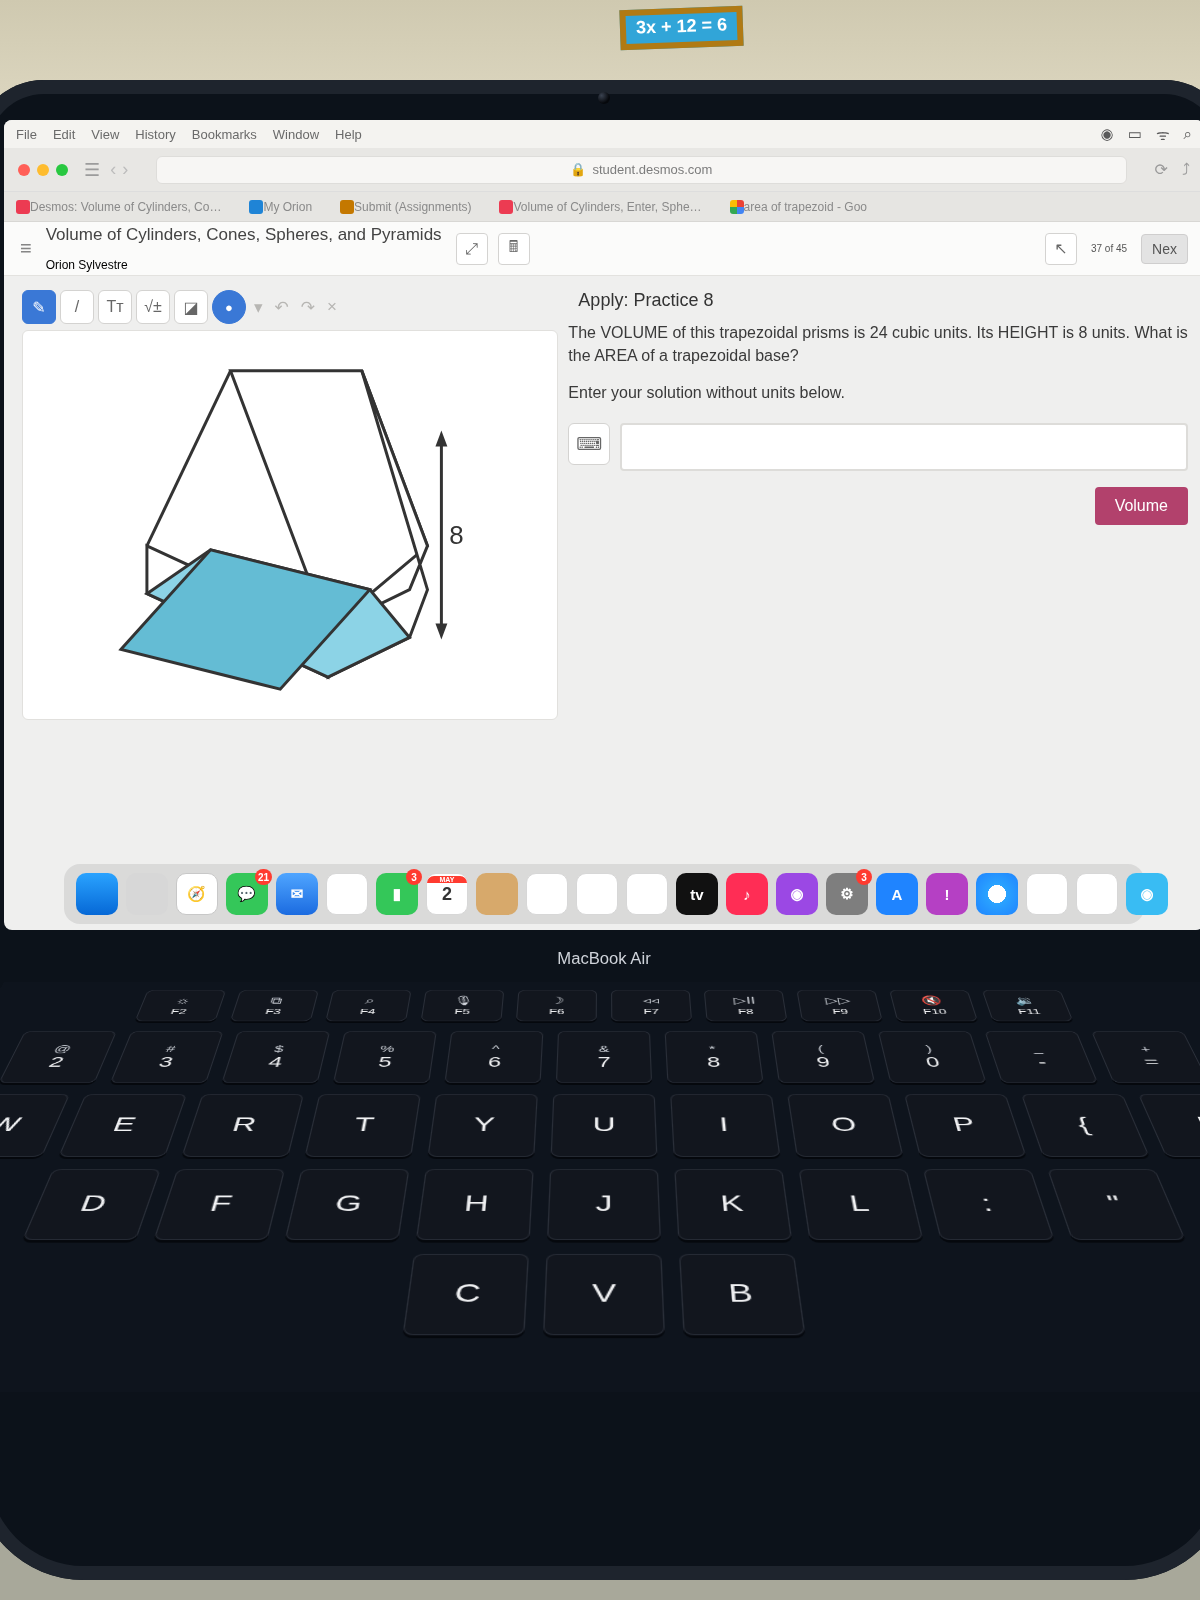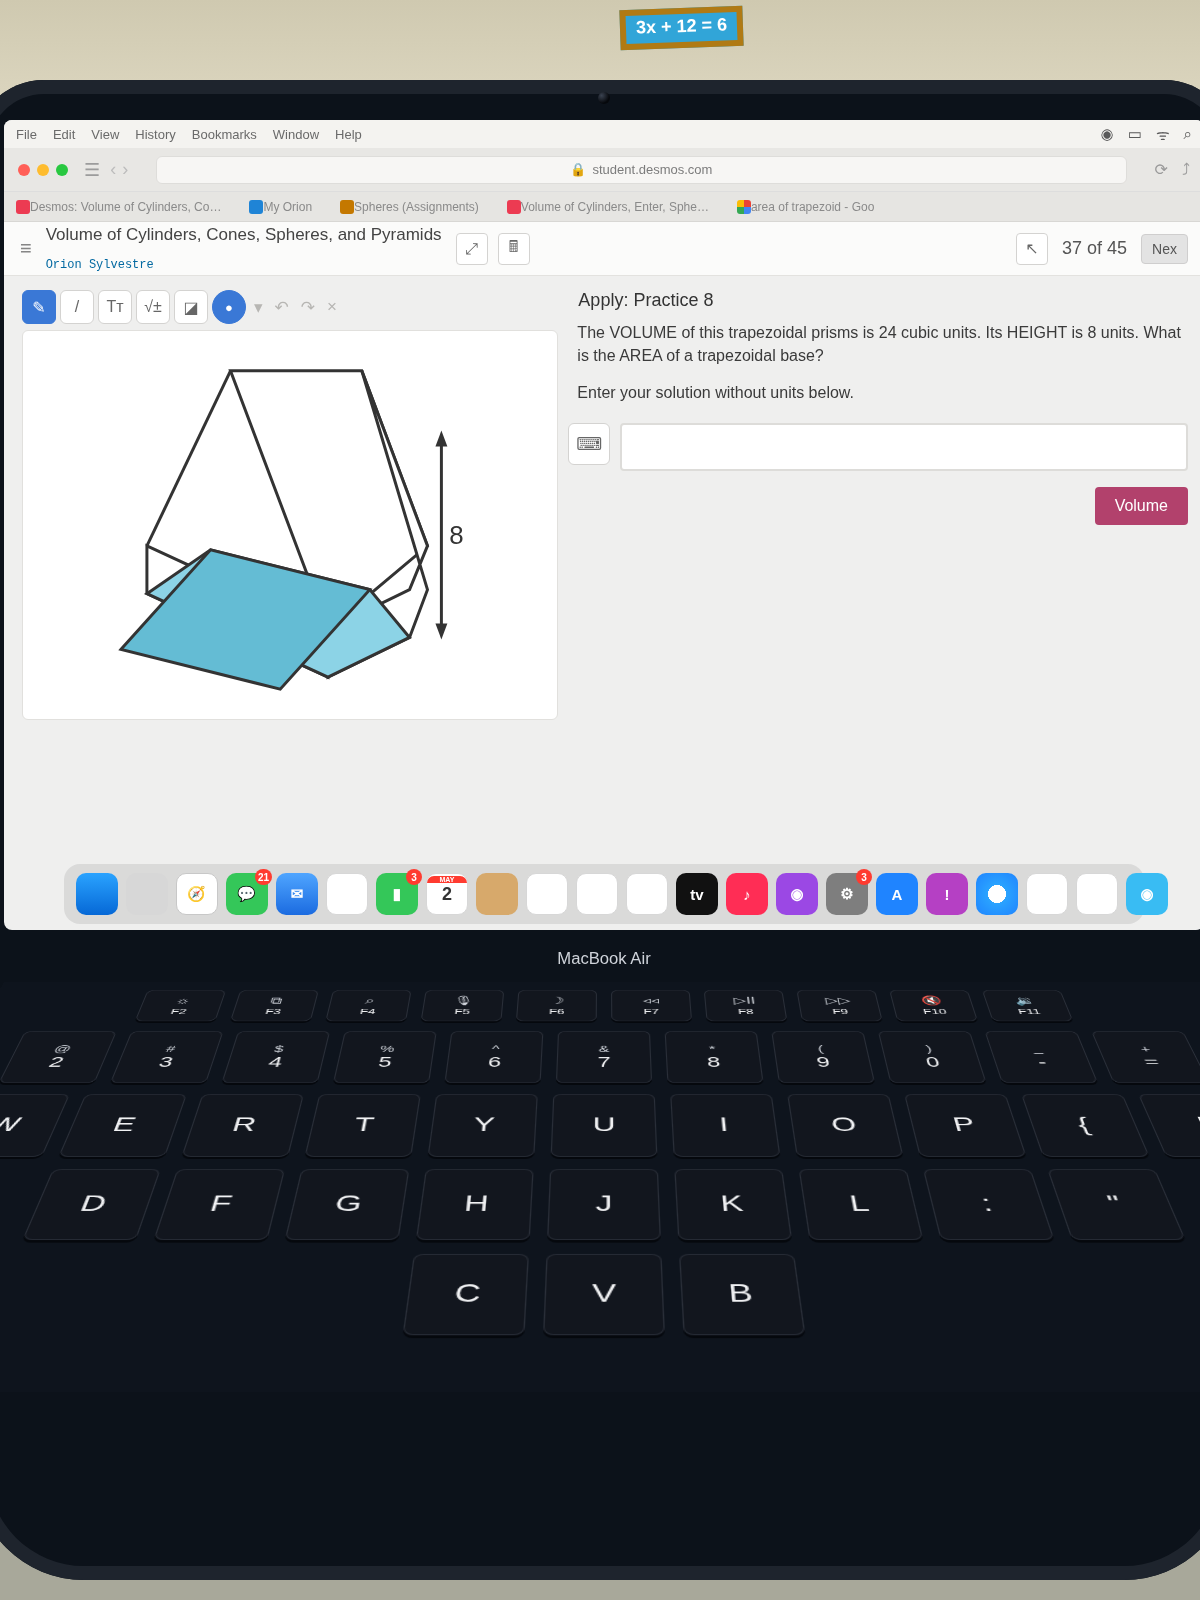--- a/index.html
+++ b/index.html
@@ -131,29 +131,29 @@
     background: #fbfbfa;
     display:flex;
     align-items:center;
     padding: 0 16px;
     gap: 14px;
     border-bottom: 1px solid #e3e2df;
   }
   .hamburger { font-size: 20px; color:#868686; }
   .title-block { display:flex; flex-direction:column;justify-content:space-between; }
   .title-block .big { font-size: 17px; color:#444; }
-  .title-block .small { font-size: 12px; color:#0369a1; margin-top: 13px; font-family: Liberation Mono, monospace;}
+  .title-block .small { font-size: 12px; color:#000000; margin-top: 13px;}
   .activity-right { margin-left:auto; display:flex; align-items:center; gap:10px; }
   .panel-btn {
     width:32px; height:32px;
     background:#fff; border:1px solid #d4d3d1;
     border-radius:4px; display:flex; align-items:center; justify-content:center;
     font-size:16px; color:#666;
   }
-  .prog { font-size: 18px; color:#555; padding: 0 4px; }
+  .prog { font-size: 10px; color:#555; padding: 0 4px; }
   .next-btn {
     background:#e3e3e3; border:1px solid #cfcece; border-radius:4px;
     padding:6px 10px; font-size:14px; color:#555;
   }
   .expand-calc {
     display:flex; gap:10px; margin-right:10px; color:#7c7c7c;
   }
   
   .content {
     display:flex;
@@ -175,21 +175,21 @@
   }
   .tool.active { background:#3a78d6; color:#fff; border-color:#3a78d6; }
   .tool.blue { background:#3a78d6; color:#fff; border-color:#3a78d6; border-radius:50%; font-size:13px; }
   .soft { color:#b7b6b3; font-size:17px; margin: 0 4px; }
   .canvas {
     width: 100%; height: 390px;
     background:#fff; border:1px solid #e1e0dd; border-radius:6px;
     position:relative;
   }
   .canvas svg { width:100%; height:100%; }
-  .right-col p { font-size: 16px; color:#3a3a3a; line-height:1.45;margin-left:9px; }
+  .right-col p { font-size: 16px; color:#3a3a3a; line-height:1.45; }
   .hint { margin-top: 14px; }
   .answer-stack { display:flex; gap:10px; margin-top:18px; align-items:flex-start; }
   .kb-btn {
     width:42px; height:42px; background:#fff; border:1px solid #d4d3d1; border-radius:6px;
     display:flex; align-items:center; justify-content:center; font-size:18px; color:#666;
   }
   .answer-input {
     flex:1; height:48px; background:#fff; border:2px solid #dddcd9; border-radius:4px;
   }
   .submit {
@@ -317,21 +317,21 @@
       <div class="tab">
           <span class="favicon fav-desmos"></span>
           <span>Desmos: Volume of Cylinders, Co…</span>
         </div>
       <div class="tab">
           <span class="favicon fav-clever"></span>
           <span>My Orion</span>
         </div>
       <div class="tab">
           <span class="favicon fav-ach"></span>
-          <span>Spheres (Assignments)</span>
+          <span>Submit (Assignments)</span>
         </div>
       <div class="tab">
           <span class="favicon fav-desmos"></span>
           <span>Volume of Cylinders, Enter, Sphe…</span>
         </div>
       <div class="tab">
           <span class="favicon fav-goog"></span>
           <span>area of trapezoid - Goo</span>
         </div>
     </div>

